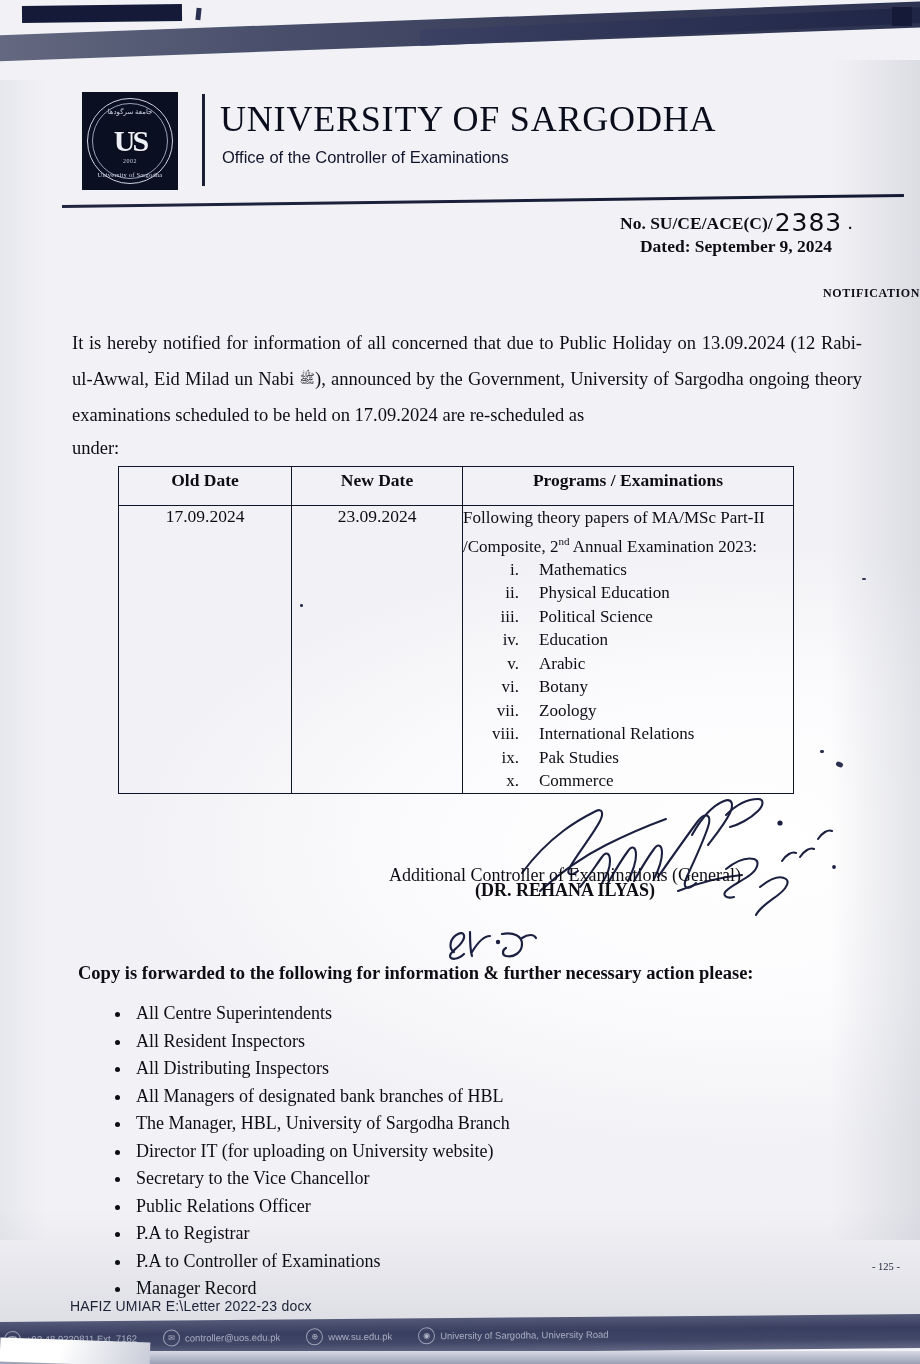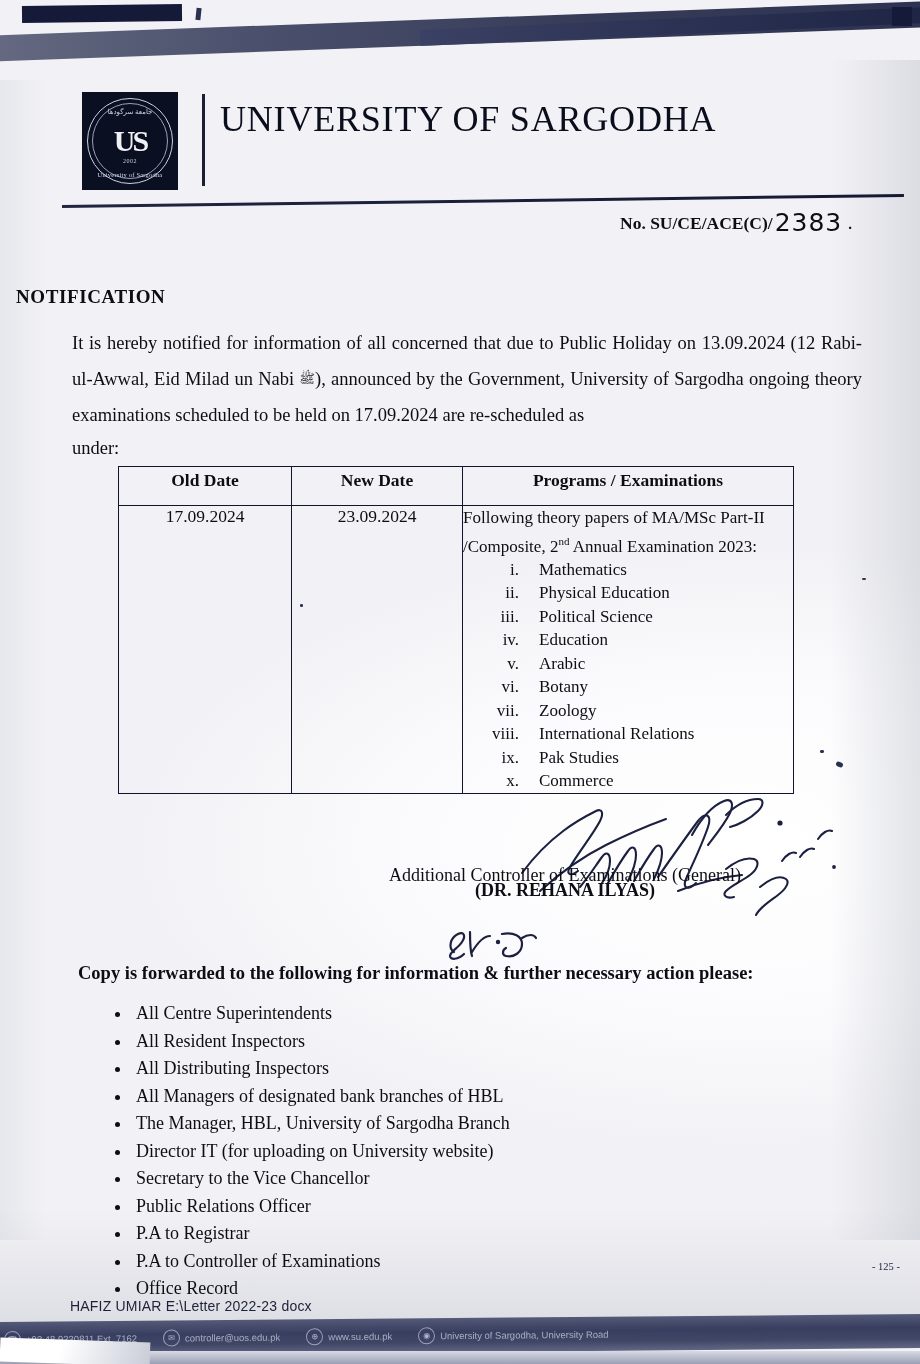--- a/index.html
+++ b/index.html
@@ -208,25 +208,25 @@
   .ref-dot {
     display: inline-block;
     margin-left: 6px;
     font-size: 15px;
   }
 
   
   .notif-title {
     position: absolute;
     left: 0; right: 0; top: 286px;
-    text-align: left;
-    font-size: 19px;
+    text-align: right;
+    font-size: 12px;
     font-weight: 700;
     letter-spacing: .6px;
-    padding-left: 16px;
+    padding-left: 32px;
   }
 
   
   .body-para {
     position: absolute;
     left: 72px; top: 325px;
     width: 790px;
     font-size: 18.5px;
     line-height: 36px;
     text-align: justify;
@@ -427,28 +427,30 @@
     <div class="seal">
       <div class="seal-ring">
         <span class="seal-top-arabic">جامعة سرگودھا</span>
         <span class="seal-mono">US</span>
         <span class="seal-year">2002</span>
         <span class="seal-bottom-text">University of Sargodha</span>
       </div>
     </div>
     <div class="lh-divider"></div>
     <div class="lh-title">UNIVERSITY OF SARGODHA</div>
+    <div class="lh-sub">Office of the Controller of Examinations</div>
   </div>
 
   <div class="rule"></div>
 
   <div class="ref-block">
     <div class="ref-line">
       <span>No. SU/CE/ACE(C)/</span><span class="ref-hand">2383</span><span class="ref-dot">.</span>
     </div>
+    <div class="ref-line">Dated: September 9, 2024</div>
   </div>
 
   <div class="notif-title">NOTIFICATION</div>
 
   <div class="body-para">
     <span>It is hereby notified for information of all concerned that due to Public Holiday on 13.09.2024 (12 Rabi-ul-Awwal, Eid Milad un Nabi </span><span class="pbuh">ﷺ</span><span>), announced by the Government, University of Sargodha ongoing theory examinations scheduled to be held on 17.09.2024 are re-scheduled as</span>
   </div>
   <div class="under-word">under:</div>
 
   <table class="tbl">
@@ -557,21 +559,21 @@
       <li>All Centre Superintendents</li>
       <li>All Resident Inspectors</li>
       <li>All Distributing Inspectors</li>
       <li>All Managers of designated bank branches of HBL</li>
       <li>The Manager, HBL, University of Sargodha Branch</li>
       <li>Director IT (for uploading on University website)</li>
       <li>Secretary to the Vice Chancellor</li>
       <li>Public Relations Officer</li>
       <li>P.A to Registrar</li>
       <li>P.A to Controller of Examinations</li>
-      <li>Office Record</li>
+      <li>Manager Record</li>
     </ul>
 
   <div class="foot-left">HAFIZ UMIAR E:\Letter 2022-23 docx</div>
   <div class="foot-page">- 125 -</div>
 
   <div class="bottom-strip">
       <div class="bs-item">
         <span class="bs-ic">☎</span>
         <span>+92 48 9230811 Ext. 7162</span>
       </div>

